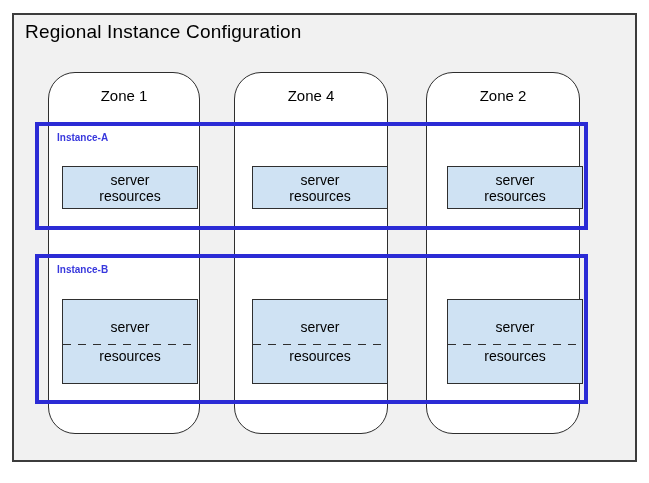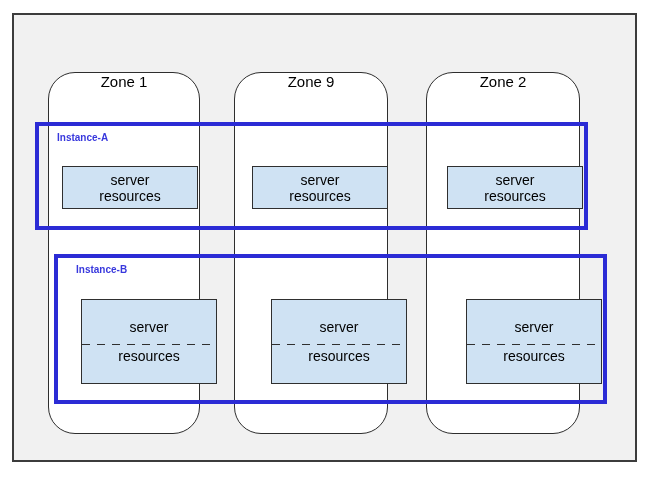--- a/index.html
+++ b/index.html
@@ -50,33 +50,33 @@
     background:var(--zone-bg);
     border:1px solid var(--zone-border);
     border-radius:27px;
     text-align:center;
   }
   .zone-1{left:48px;width:152px;}
   .zone-2{left:234px;width:154px;}
   .zone-3{left:426px;width:154px;}
   .zone-label{
     display:inline-block;
-    margin-top:0;
+    margin-top:14px;
     font-size:15px;
     color:var(--text-color);
   }
   .instance{
     position:absolute;
     left:35px;width:553px;
     box-sizing:border-box;
     background:transparent;
     border:4px solid var(--instance-border);
   }
   .instance-a{top:122px;height:108px;}
-  .instance-b{top:254px;height:150px;margin-left:19px;}
+  .instance-b{top:254px;height:150px;}
   .instance-label{
     position:absolute;
     left:18px;top:6px;
     font-size:10px;
     font-weight:bold;
     color:var(--instance-label);
     white-space:nowrap;
   }
   .server-box{
     position:absolute;
@@ -108,27 +108,28 @@
       transparent 8px, transparent 15px);
   }
 </style>
 </head>
 <body>
 
 <div class="stage">
 
   <div class="frame"></div>
 
+  <div class="title">Regional Instance Configuration</div>
 
   <div class="zone zone-1">
     <span class="zone-label">Zone 1</span>
   </div>
 
   <div class="zone zone-2">
-    <span class="zone-label">Zone 9</span>
+    <span class="zone-label">Zone 4</span>
   </div>
 
   <div class="zone zone-3">
     <span class="zone-label">Zone 2</span>
   </div>
 
   <div class="instance instance-a">
     <span class="instance-label">Instance-A</span>
 
     <div class="server-box pos-1">

